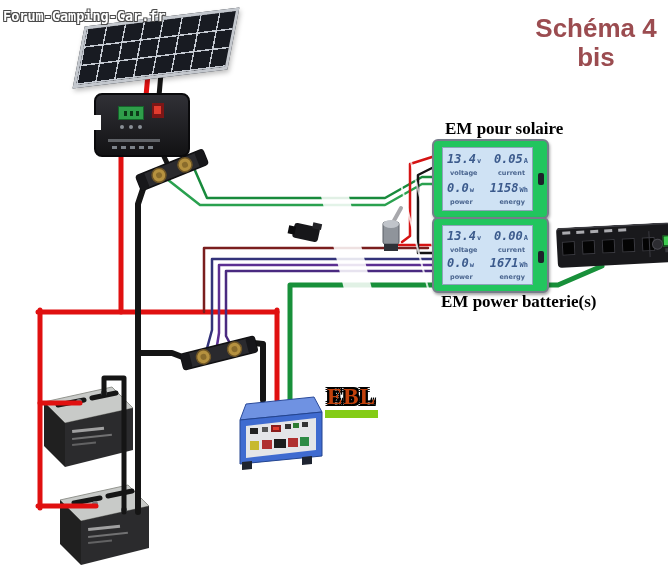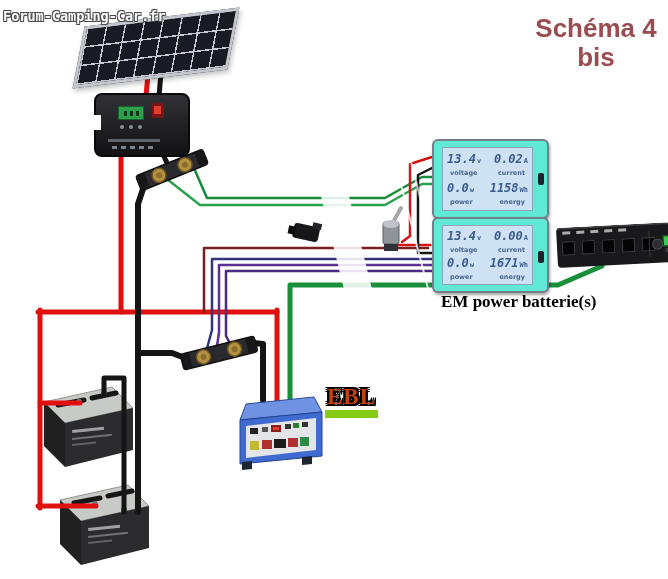--- a/index.html
+++ b/index.html
@@ -34,21 +34,21 @@
   #controller .term i{width:3px;height:5px;background:#0c3617;}
   #controller .led{position:absolute;left:56px;top:8px;width:12px;height:15px;background:#7c1616;}
   #controller .led i{position:absolute;left:2px;top:3px;width:7px;height:8px;background:#e23c2e;}
   #controller .dots{position:absolute;left:24px;top:30px;display:flex;gap:5px;}
   #controller .dots i{width:4px;height:4px;border-radius:50%;background:#8a8f96;}
   #controller .lab{position:absolute;left:12px;top:44px;width:52px;height:3px;background:#9aa0a6;opacity:.55;}
   #controller .dashes{position:absolute;left:16px;top:51px;display:flex;gap:4px;}
   #controller .dashes i{width:5px;height:3px;background:#7b8188;}
 
   
-  .meter{width:113px;height:76px;background:#5eead4;border:2px solid #767d8a;border-radius:6px;
+  .meter{width:113px;height:76px;background:#22c55e;border:2px solid #767d8a;border-radius:6px;
     box-shadow:1px 2px 3px rgba(0,0,0,.35);}
   .meter .btn{position:absolute;right:3px;top:32px;width:6px;height:12px;background:#1d212a;border-radius:2px;}
   .lcd{position:absolute;left:8px;top:6px;right:14px;bottom:6px;background:#cfe2f4;
     border:1px solid #8fa3bb;display:flex;flex-direction:column;justify-content:space-evenly;
     color:#3b5a8c;}
   .lcd .row{display:flex;justify-content:space-between;padding:0 4px;}
   .lcd .grp{display:flex;align-items:baseline;gap:1px;}
   .lcd .val{font:italic 700 12px "DejaVu Sans Mono",monospace;}
   .lcd .unit{font:700 7px "DejaVu Sans Mono",monospace;}
   .lcd .labs{display:flex;justify-content:space-between;padding:0 7px;
@@ -239,21 +239,21 @@
   </div>
 
   <div class="comp meter" id="meter-solar">
     <div class="lcd">
       <div class="row">
         <span class="grp">
             <span class="val">13.4</span>
             <span class="unit">v</span>
           </span>
         <span class="grp">
-            <span class="val">0.02</span>
+            <span class="val">0.05</span>
             <span class="unit">A</span>
           </span>
       </div>
       <div class="labs">
         <span>voltage</span>
         <span>current</span>
       </div>
       <div class="row">
         <span class="grp">
             <span class="val">0.0</span>
@@ -299,20 +299,21 @@
           </span>
       </div>
       <div class="labs">
         <span>power</span>
         <span>energy</span>
       </div>
     </div>
     <div class="btn"></div>
   </div>
 
+  <div class="txt em-label" id="em-label-solar">EM pour solaire</div>
   <div class="txt em-label" id="em-label-battery">EM power batterie(s)</div>
 
   <div class="comp" id="device">
     <div class="marks">
         <i></i>
         <i></i>
         <i></i>
         <i></i>
         <i></i>
       </div>

